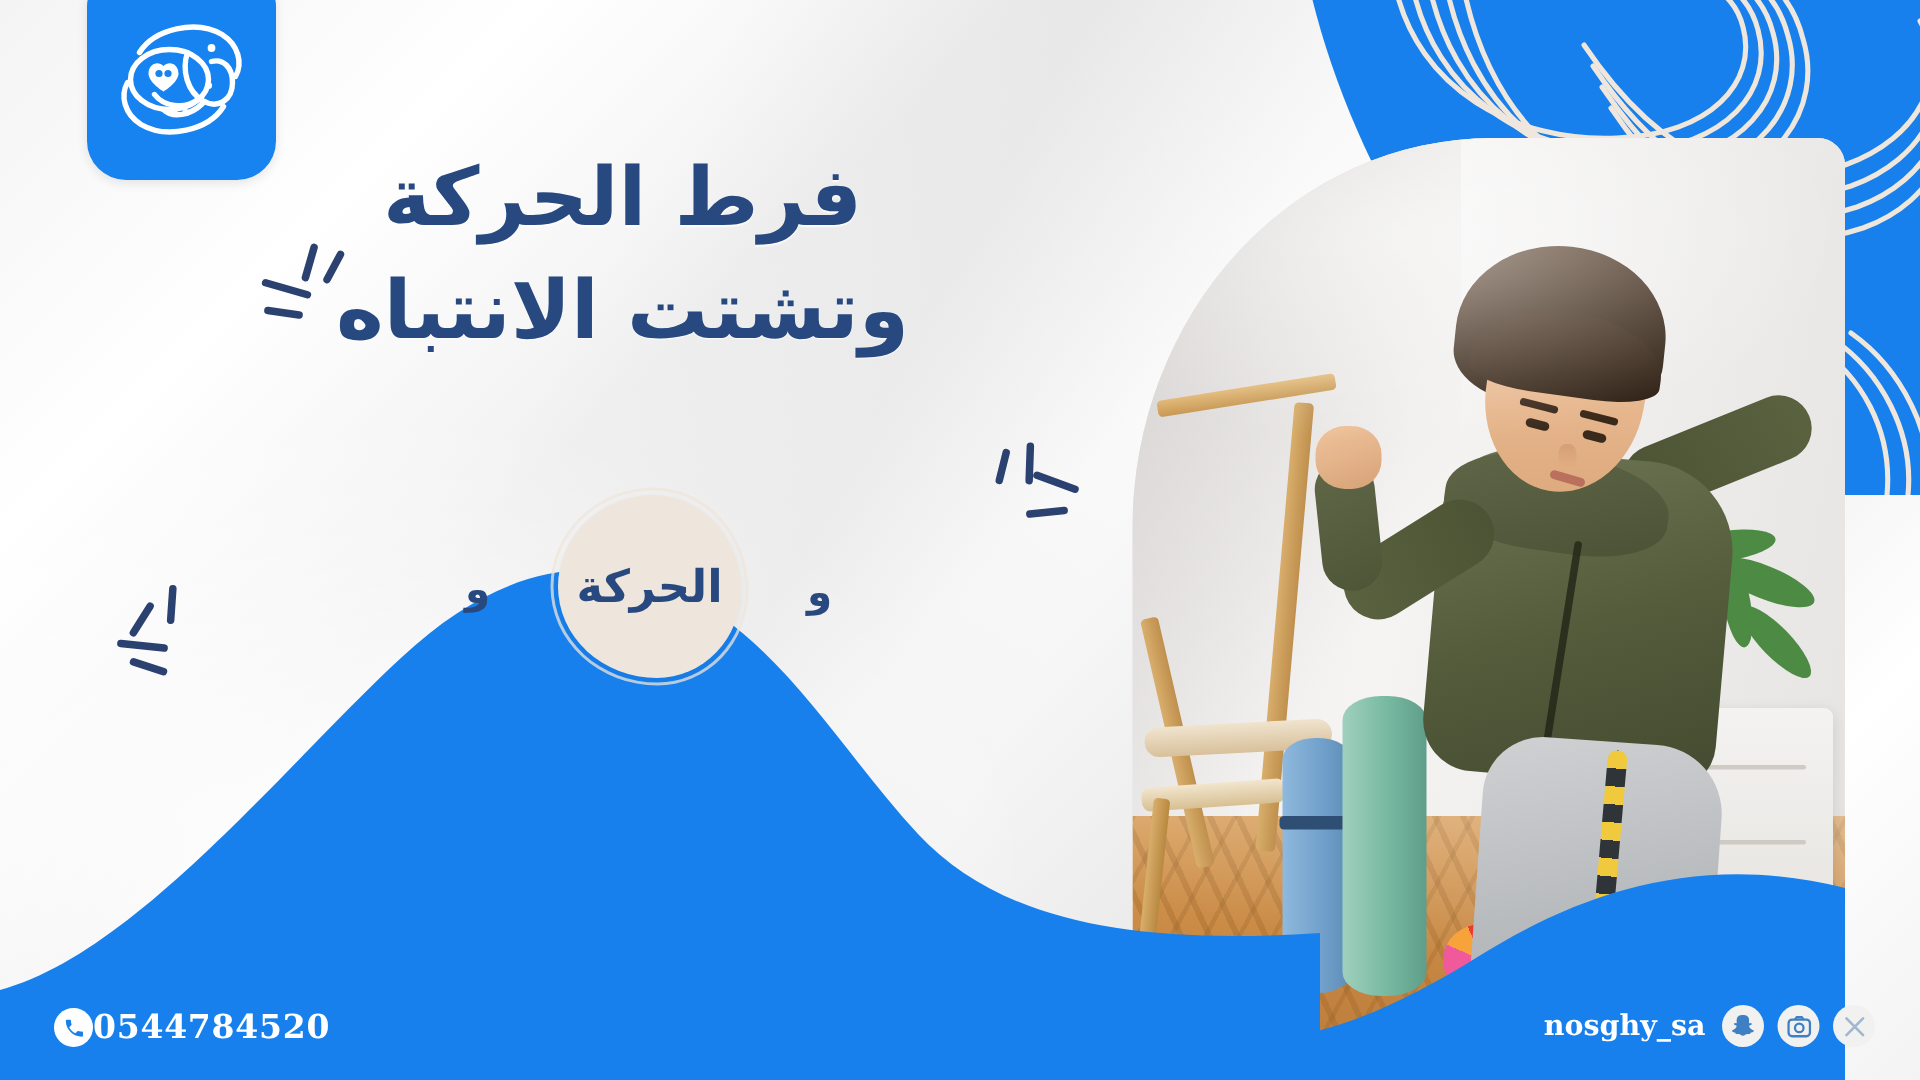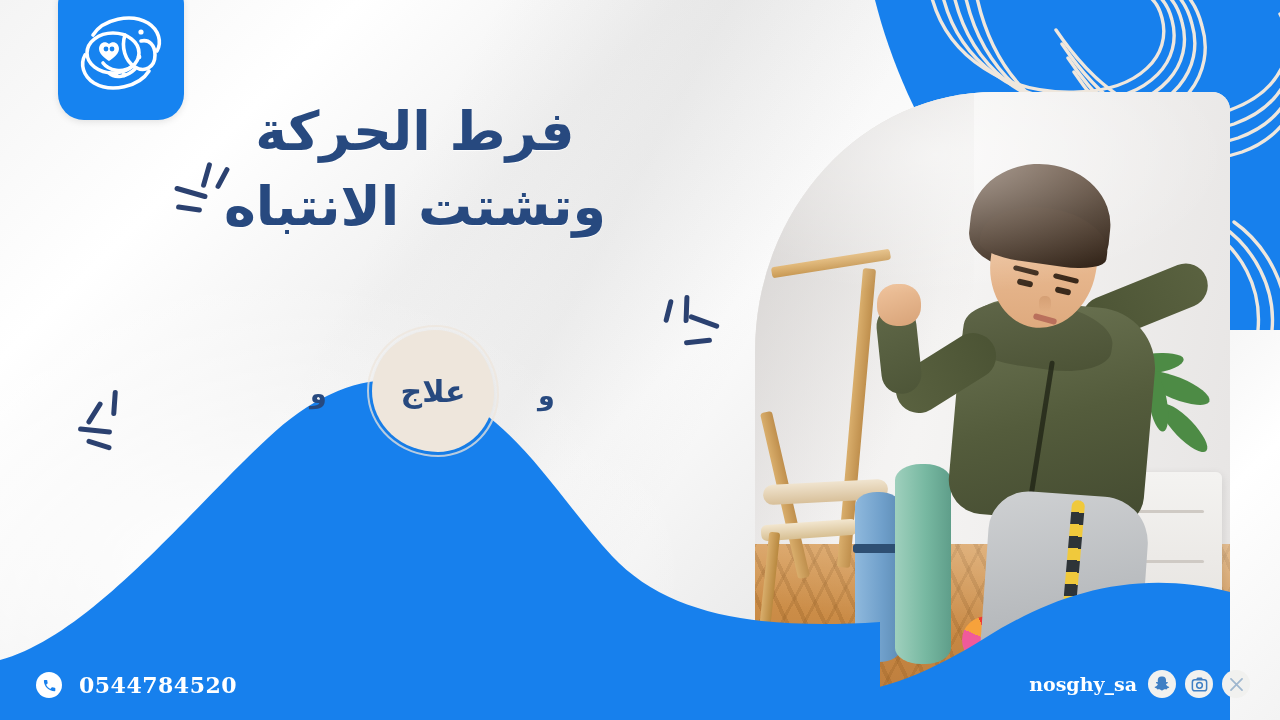--- a/index.html
+++ b/index.html
@@ -326,21 +326,21 @@
     display: block;
   }
 
   
   .contact {
     position: absolute; left: 36px; bottom: 22px;
     color: #ffffff;
     direction: ltr;
     font-family: "DejaVu Serif", "Liberation Serif", serif;
   }
-  .contact-row { display: flex; align-items: center; gap: 17px; }
+  .contact-row { display: flex; align-items: center; gap: 0; }
   .phone-circle {
     width: 26px; height: 26px; border-radius: 50%;
     background: #ffffff; display: flex; align-items: center; justify-content: center;
     flex: 0 0 auto;
   }
   .phone-num { font-size: 22px; font-weight: 700; letter-spacing: .5px; }
   .website { font-size: 20px; font-weight: 700; margin-top: 2px; letter-spacing: .3px; }
 
   .social {
     position: absolute; right: 30px; bottom: 22px;
@@ -490,21 +490,21 @@
     </svg>
   </div>
 
   <div class="title-block">
     <div class="title-line">فرط الحركة</div>
     <div class="title-line">وتشتت الانتباه</div>
   </div>
 
   <div class="badge badge-asbab">
     <span class="blob"></span>
-    <span class="label">علاج</span>
+    <span class="label">الحركة</span>
   </div>
 
   <div class="conj conj-1">و</div>
   <div class="conj conj-2">و</div>
 
   <div class="sparkle" style="left:168px;top:160px;width:64px;height:60px">
     <span style="left:36px;top:2px;width:5px;height:26px;transform:rotate(16deg)"></span>
     <span style="left:52px;top:6px;width:5px;height:24px;transform:rotate(28deg)"></span>
     <span style="left:6px;top:30px;width:34px;height:5px;transform:rotate(16deg)"></span>
     <span style="left:8px;top:46px;width:26px;height:5px;transform:rotate(8deg)"></span>

